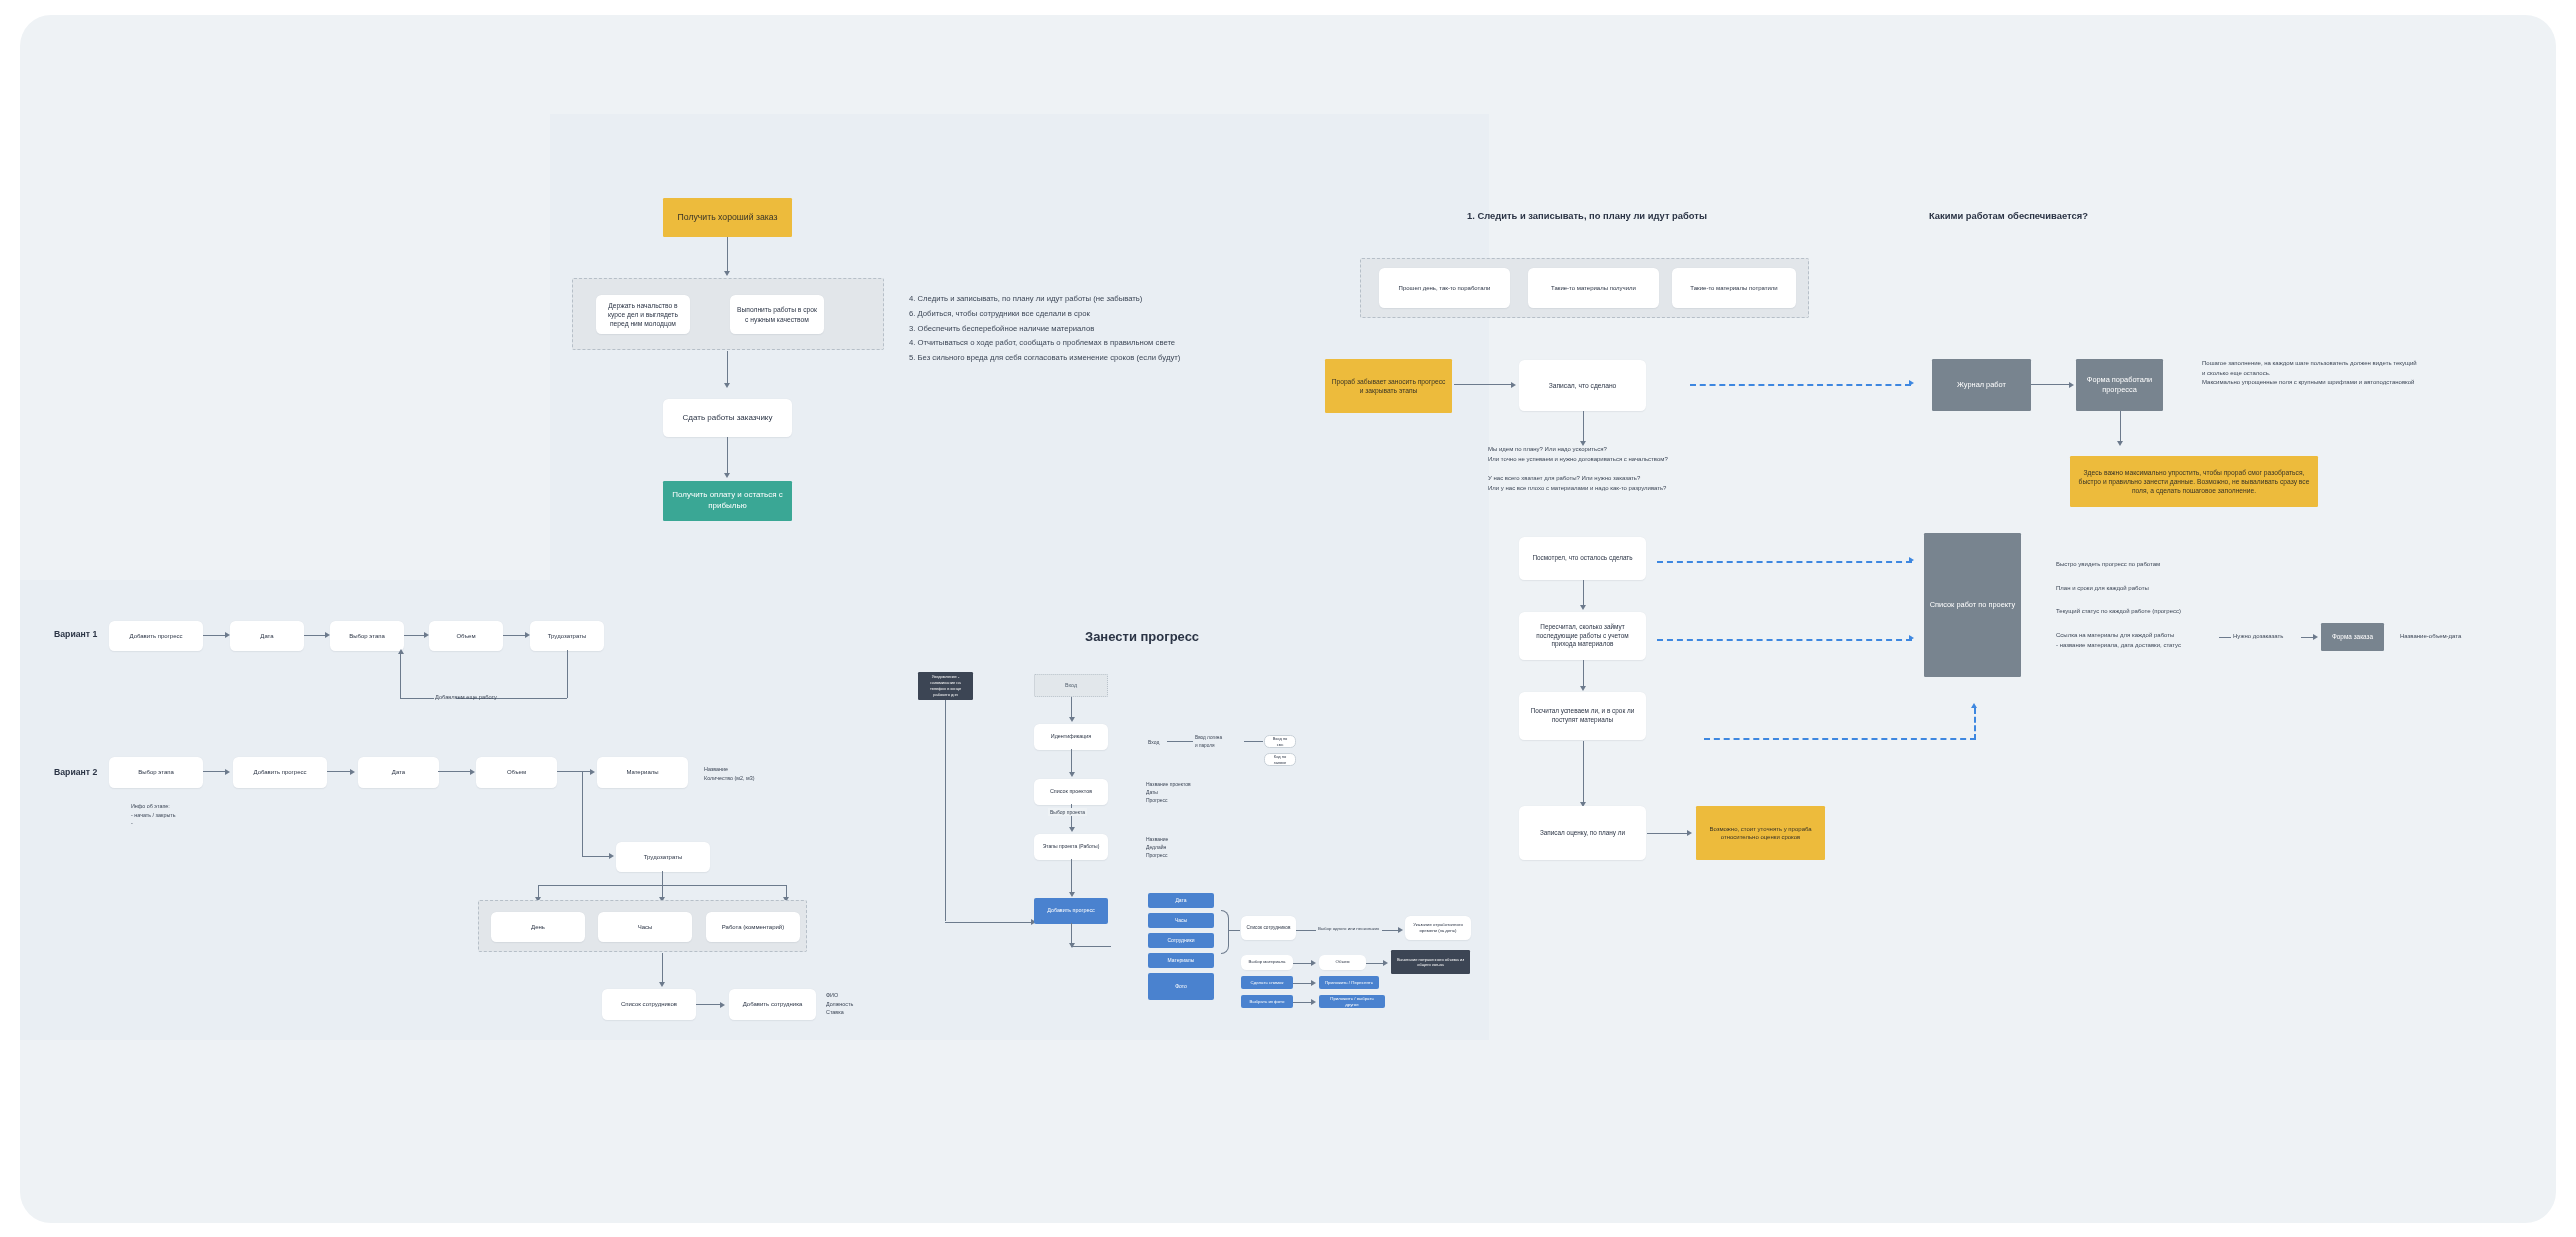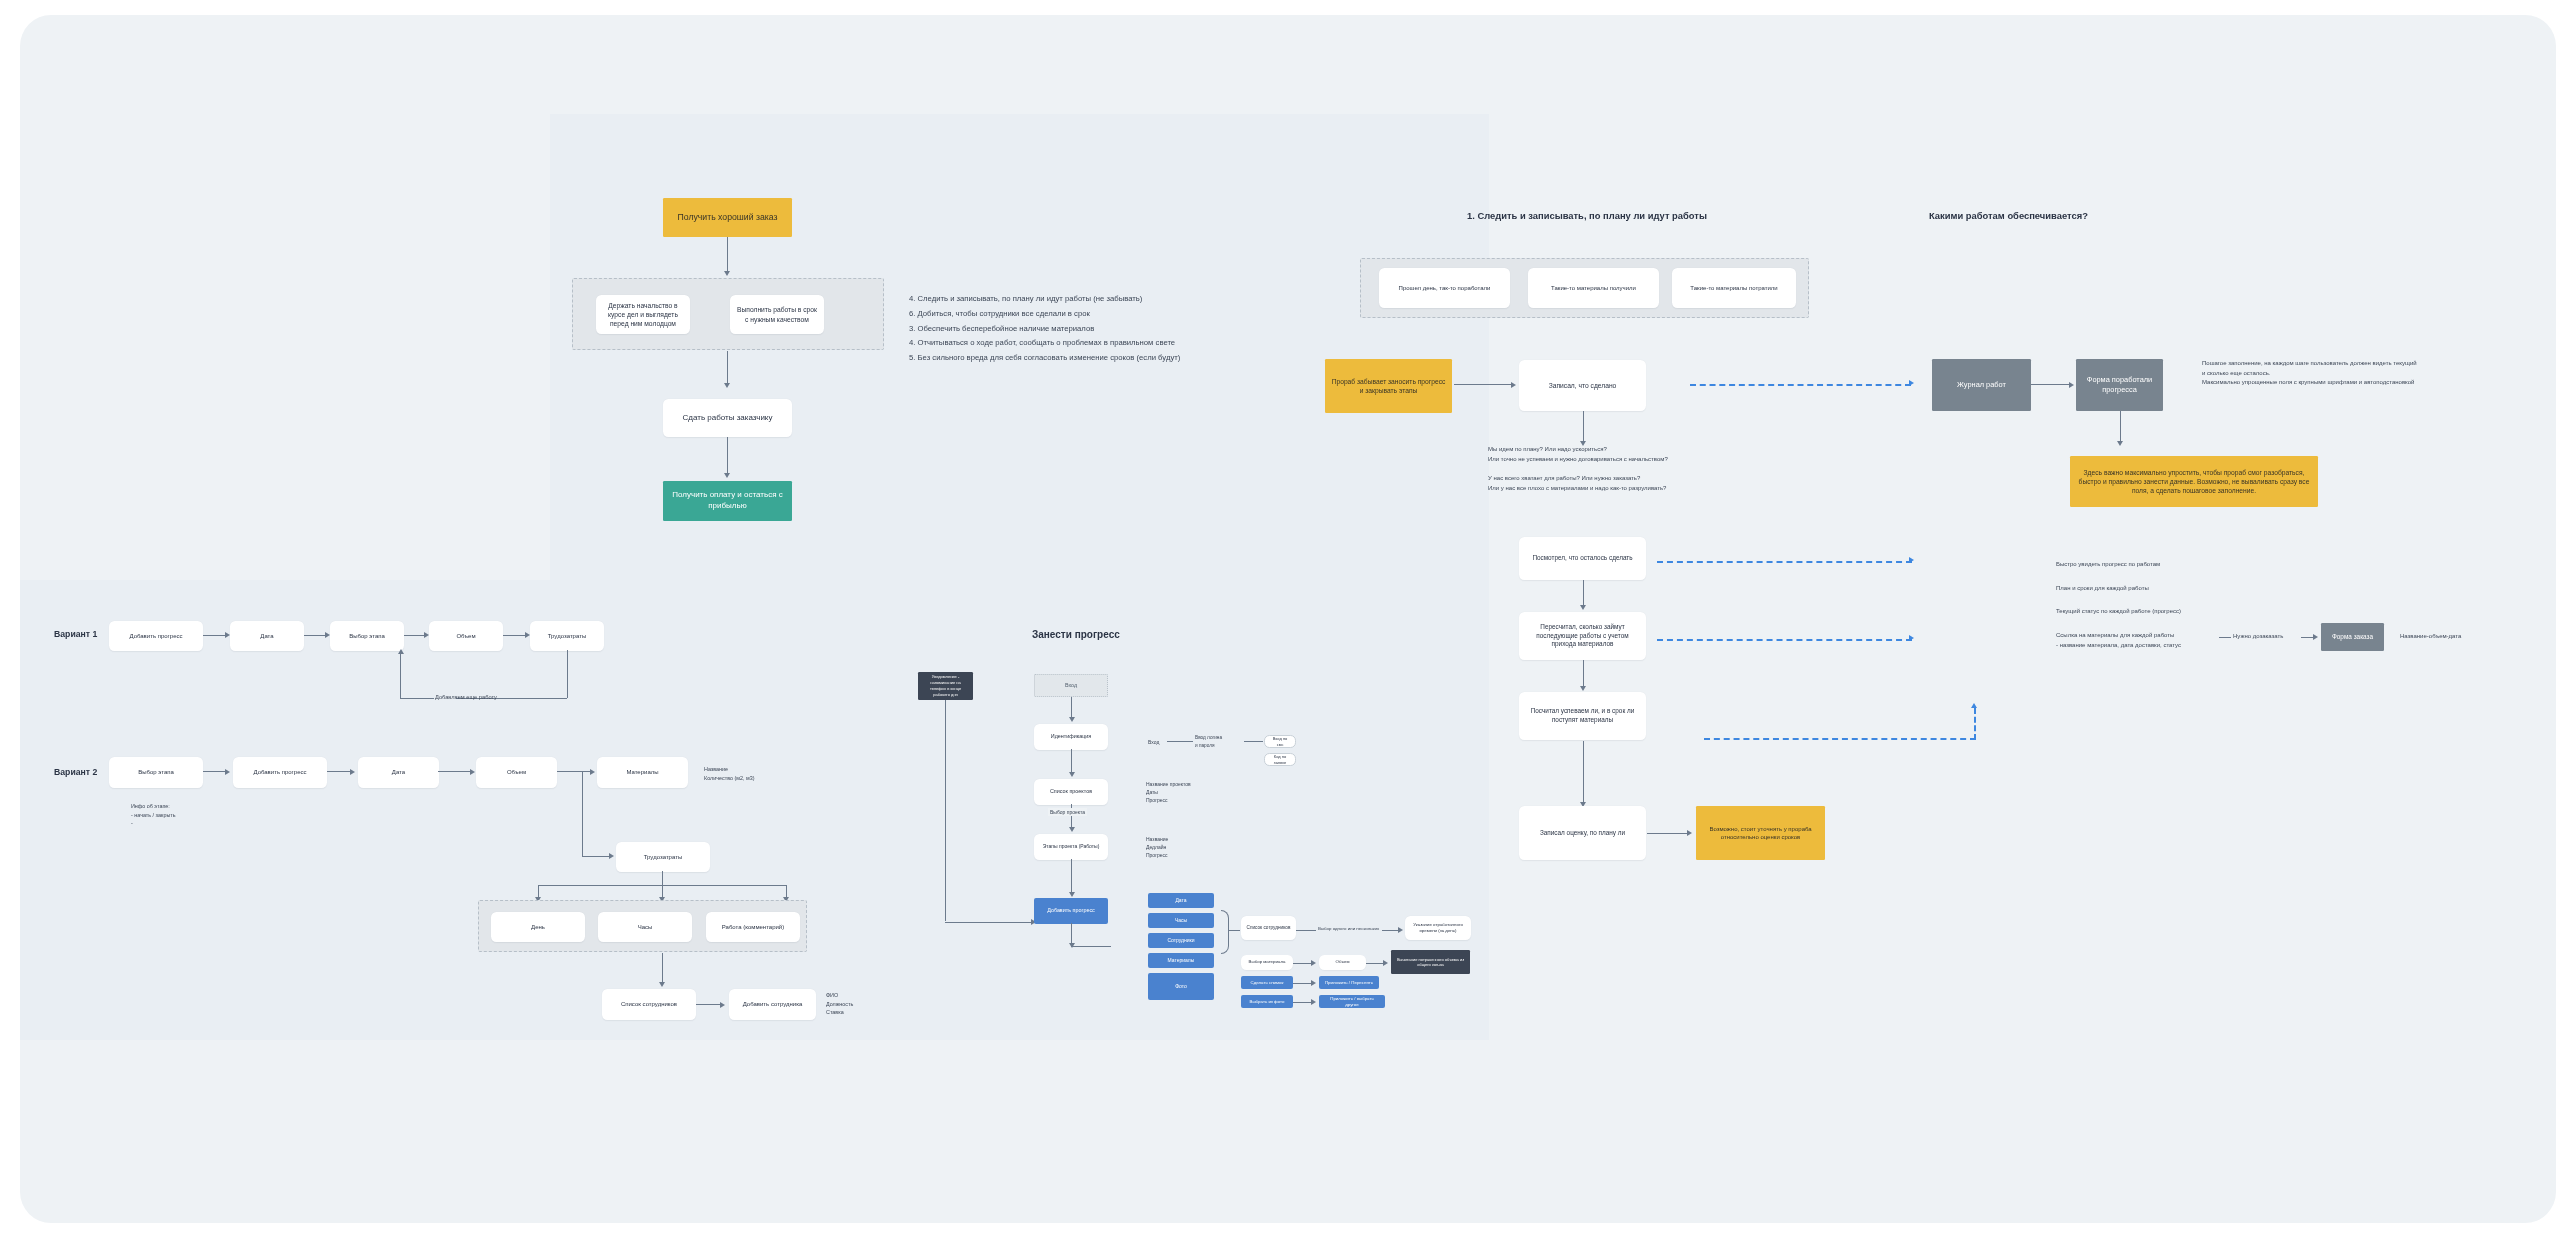--- a/index.html
+++ b/index.html
@@ -132,21 +132,21 @@
   <div class="arw d" style="left:659px;top:982px;"></div>
 
   <div class="node" style="left:602px;top:989px;width:94px;height:31px;font-size:6px;">Список сотрудников</div>
   <div class="ln lnh" style="left:696px;top:1004px;width:25.5px;"></div>
   <div class="arw r" style="left:720px;top:1002px;"></div>
   <div class="node" style="left:729px;top:989px;width:87px;height:31px;font-size:6px;">Добавить сотрудника</div>
   <div class="txt" style="left:826px;top:991px;font-size:5.4px;">ФИО
 Должность
 Ставка</div>
 
-  <div class="ttl" style="left:1032px;top:629px;font-size:10px;text-align:center;">Занести прогресс</div>
+  <div class="ttl" style="left:1085px;top:629px;font-size:13px;text-align:center;">Занести прогресс</div>
 
   <div class="node slate" style="left:918px;top:672px;width:55px;height:28px;font-size:4px;line-height:1.45;">Уведомление - напоминание на телефон в конце рабочего дня</div>
   <div class="ln lnv" style="left:945px;top:700px;height:221px;"></div>
   <div class="ln lnh" style="left:945px;top:922px;width:87px;"></div>
   <div class="arw r" style="left:1031px;top:919px;"></div>
 
   <div class="node ghost" style="left:1034px;top:674px;width:74px;height:23px;font-size:5.4px;">Вход</div>
   <div class="ln lnv" style="left:1071px;top:697px;height:23px;"></div>
   <div class="arw d" style="left:1069px;top:717px;"></div>
 
@@ -273,20 +273,21 @@
   <div class="node gray" style="left:2076px;top:359px;width:87px;height:52px;font-size:7.4px;">Форма поработали прогресса</div>
 
   <div class="txt" style="left:2202px;top:359px;font-size:6px;">Пошагое заполнение, на каждом шаге пользователь должен видеть текущий
 и сколько еще осталось.
 Максимально упрощенные поля с крупными шрифтами и автоподстановкой</div>
 
   <div class="ln lnv" style="left:2120px;top:411px;height:32px;"></div>
   <div class="arw d" style="left:2117px;top:441px;"></div>
   <div class="node yellow" style="left:2070px;top:456px;width:248px;height:51px;font-size:6.7px;">Здесь важно максимально упростить, чтобы прораб смог разобраться, быстро и правильно занести данные. Возможно, не вываливать сразу все поля, а сделать пошаговое заполнение.</div>
 
+  <div class="node gray" style="left:1924px;top:533px;width:97px;height:144px;font-size:7.4px;">Список работ по проекту</div>
 
   <div class="txt" style="left:2056px;top:560px;font-size:6px;">Быстро увидеть прогресс по работам</div>
   <div class="txt" style="left:2056px;top:584px;font-size:6px;">План и сроки для каждой работы</div>
   <div class="txt" style="left:2056px;top:607px;font-size:6px;">Текущий статус по каждой работе (прогресс)</div>
   <div class="txt" style="left:2056px;top:631px;font-size:6px;">Ссылка на материалы для каждой работы
 - название материала, дата доставки, статус</div>
 
   <div class="ln lnh" style="left:2219px;top:637px;width:12px;"></div>
   <div class="txt" style="left:2233px;top:632px;font-size:6px;">Нужно дозаказать</div>
   <div class="ln lnh" style="left:2301px;top:637px;width:13.4px;"></div>

